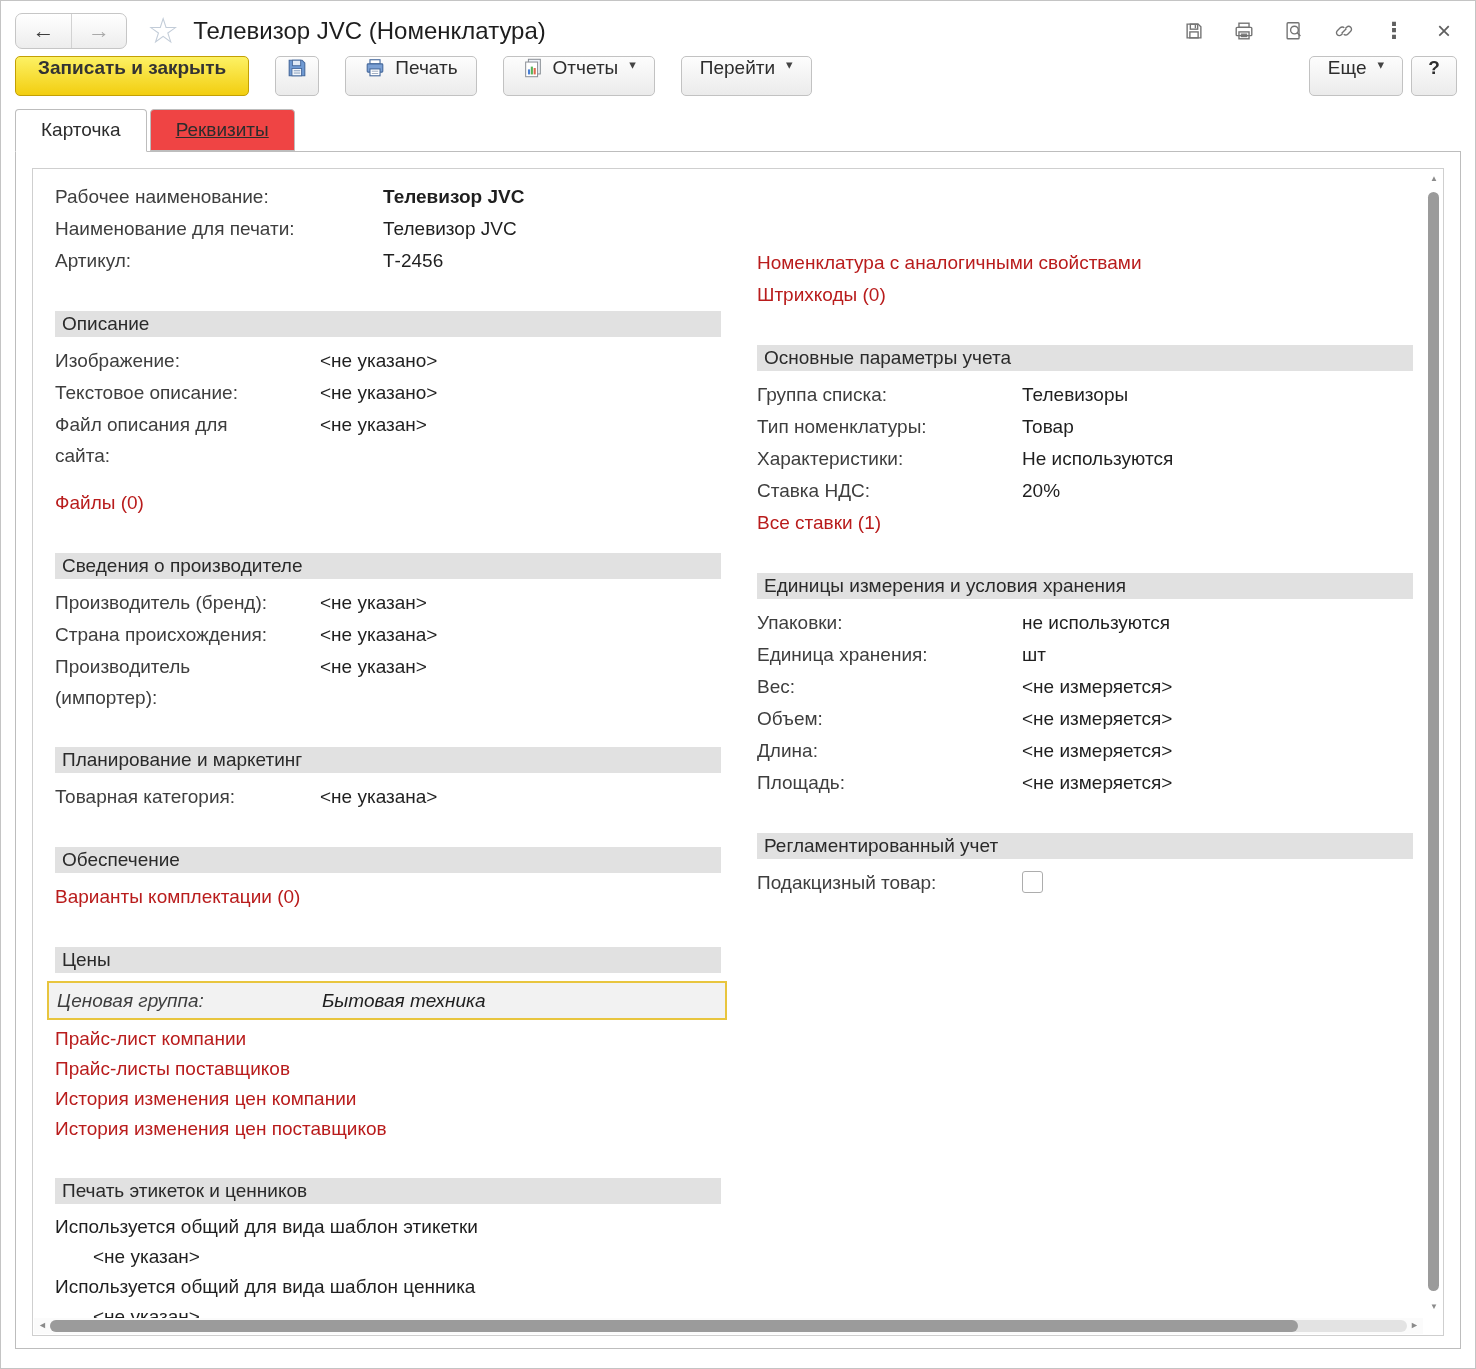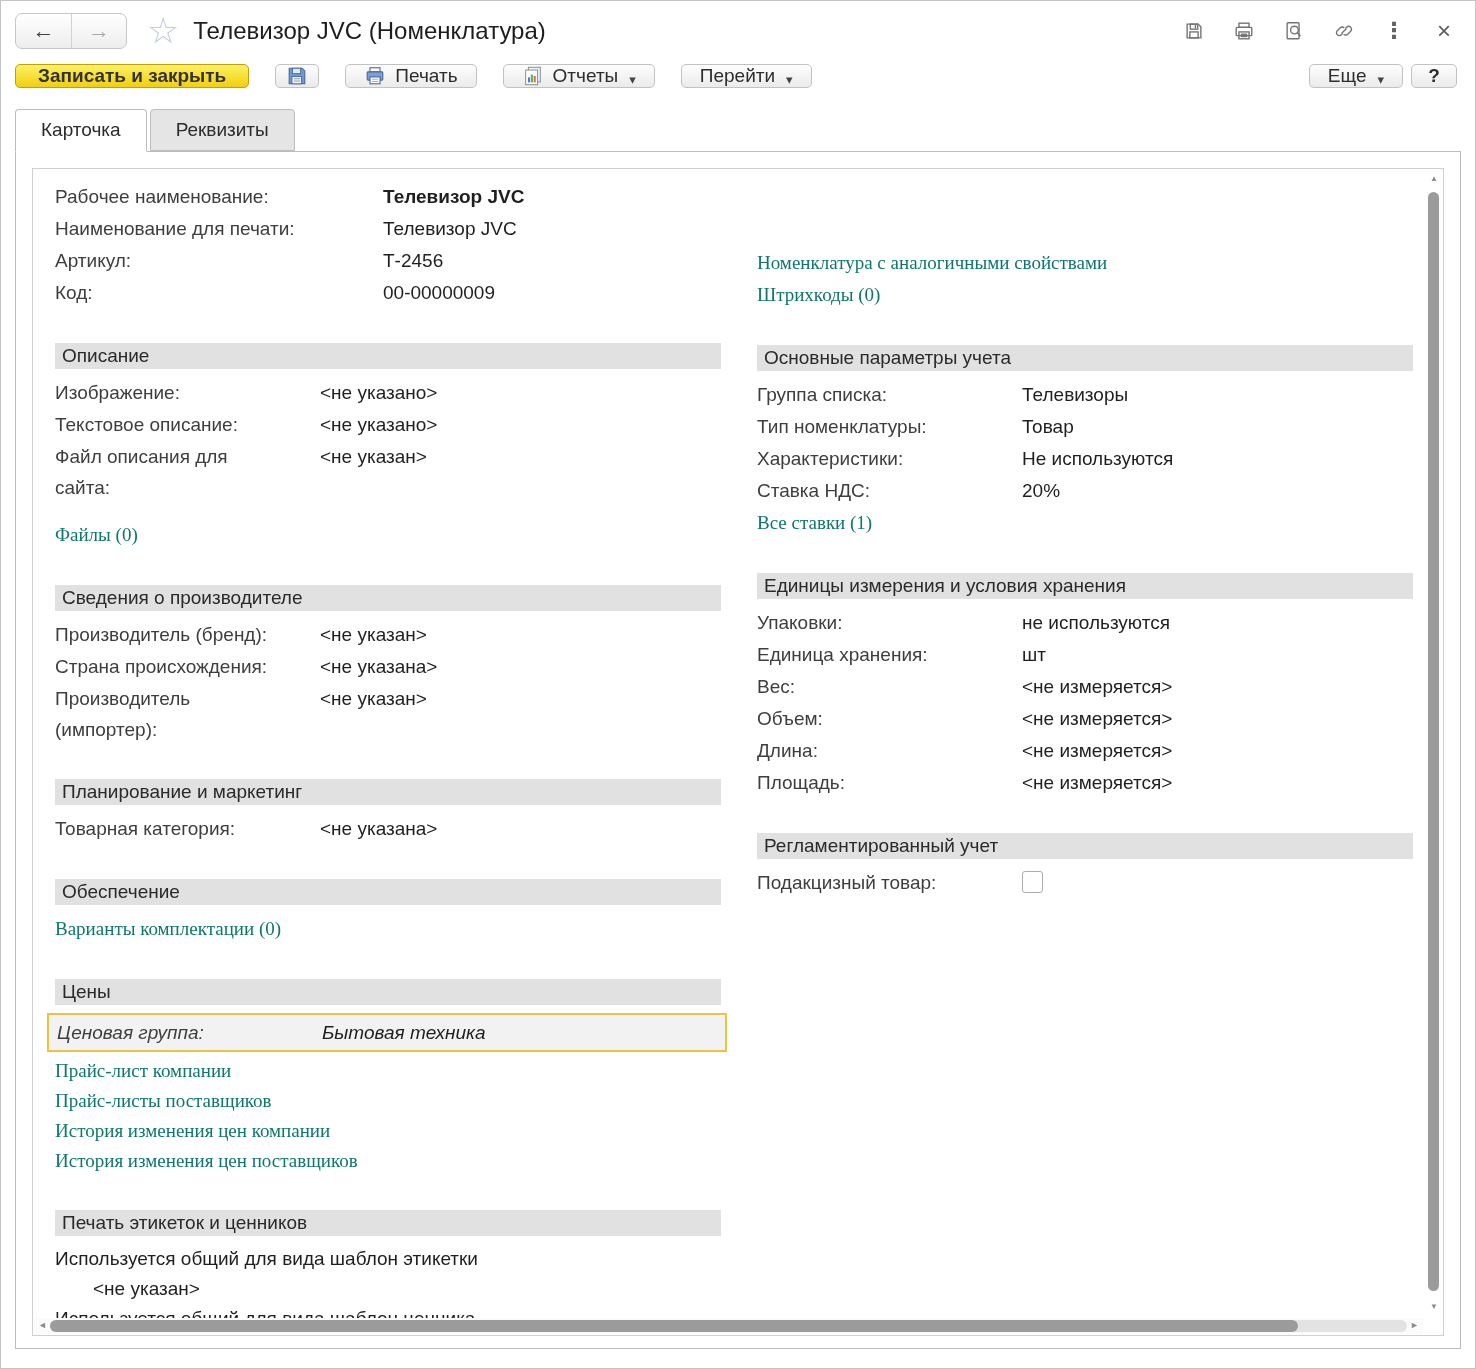--- a/index.html
+++ b/index.html
@@ -16,53 +16,53 @@
   .star { font-size:36px; color:#c2ccd8; margin-left:20px; line-height:1; }
   .win-title { font-size:24px; color:#1d1d1d; margin-left:14px; white-space:nowrap; }
   .title-icons { margin-left:auto; display:flex; align-items:center; gap:24px; }
   .title-icon { width:26px; height:26px; display:flex; align-items:center; justify-content:center; color:#6e6e6e; }
   .title-icon svg { stroke:#737373; fill:none; stroke-width:1.5; }
   .kebab { font-size:22px; font-weight:bold; color:#5f5f5f; letter-spacing:0; }
   .close-x { font-size:24px; color:#5f5f5f; }
 
   
   .toolbar { height:56px; display:flex; align-items:center; padding:2px 18px 12px 14px; gap:26px; }
-  .btn { height:24px; border:1px solid #c2c2c2; border-radius:5px; background:linear-gradient(#fdfdfd,#ebebeb); display:inline-flex; align-items:flex-end; gap:9px; padding:0 18px; font-size:19px; color:#2d2d2d; }
+  .btn { height:40px; border:1px solid #c2c2c2; border-radius:5px; background:linear-gradient(#fdfdfd,#ebebeb); display:inline-flex; align-items:flex-start; gap:9px; padding:0 18px; font-size:19px; color:#2d2d2d; }
   .btn-primary { background:linear-gradient(#fdf164,#f2ce10); border-color:#c3a004; font-weight:bold; color:#333; padding:0 22px; }
   .btn-icon-only { padding:0 10px; }
   .drop-arrow { font-size:13px; color:#444; margin-left:2px; }
   .toolbar-right { margin-left:auto; display:flex; gap:8px; }
   .btn-help { width:46px; justify-content:center; font-weight:bold; padding:0; }
   .tb-svg { width:22px; height:22px; }
 
   
   .tabbar { margin:0 14px; display:flex; position:relative; z-index:2; }
   .tab { padding:9px 25px 9px; font-size:19px; color:#2c2c2c; border:1px solid #bdbdbd; border-radius:4px 4px 0 0; margin-right:3px;text-align:right; }
   .tab.active { background:#fff; border-bottom:1px solid #fff; margin-bottom:-1px; }
-  .tab.inactive { background:#e5e5e5; }
+  .tab.inactive { background:#ef4444;text-decoration:underline; }
 
   
   .panel { margin:0 14px; height:1198px; border:1px solid #bdbdbd; background:#fff; position:relative; }
   .scrollpane { position:absolute; left:16px; right:16px; top:16px; bottom:12px; border:1px solid #cfcfcf; overflow:hidden; }
   .content { position:absolute; inset:0; padding:12px 40px 0 22px; display:flex; }
 
   .col-left { width:666px; flex:0 0 666px; }
   .col-right { width:656px; flex:0 0 656px; margin-left:36px; }
 
   .frow { display:flex; min-height:32px; line-height:32px; font-size:19px; }
   .lbl { flex:0 0 265px; color:#3e3e3e; padding-right:10px; line-height:31px; align-self:flex-start; }
   .lbl-wide { flex:0 0 328px; }
   .lbl-narrow { flex:0 0 205px; }
   .val { color:#1f1f1f; line-height:31px; }
   .val-bold { font-weight:bold; }
 
   .sec { margin-top:34px; }
   .sec-header { height:26px; line-height:26px; background:#e1e1e1; color:#2a2a2a; font-size:19px; padding:0 7px; margin-bottom:8px; }
 
-  a.lnk, .lnk { color:#0f766e; text-decoration:none; cursor:pointer;font-family:Liberation Serif, serif; }
+  a.lnk, .lnk { color:#b91c1c; text-decoration:none; cursor:pointer; }
   .link-row { line-height:32px; font-size:19px; }
   .link-list .link-row { line-height:30px; }
   .spacer-2rows { height:66px; }
 
   .hl-row { width:680px; margin:2px 0 4px -8px; border:2px solid #e8c53e; background:#f2f2f2; padding:2px 0 2px 8px; }
   .hl-row .frow { min-height:30px; line-height:30px;font-style:italic; }
 
   .plain-row { line-height:30px; font-size:19px; color:#1f1f1f; }
   .indent { padding-left:38px; }
 
@@ -199,24 +199,20 @@
             <div class="val val-bold">Телевизор JVC</div>
           </div>
           <div class="frow">
             <div class="lbl lbl-wide">Наименование для печати:</div>
             <div class="val">Телевизор JVC</div>
           </div>
           <div class="frow">
             <div class="lbl lbl-wide">Артикул:</div>
             <div class="val">Т-2456</div>
           </div>
-          <div class="frow">
-            <div class="lbl lbl-wide">Код:</div>
-            <div class="val">00-00000009</div>
-          </div>
 
           <div class="sec">
             <div class="sec-header">Описание</div>
             <div class="frow">
               <div class="lbl">Изображение:</div>
               <div class="val">&lt;не указано&gt;</div>
             </div>
             <div class="frow">
               <div class="lbl">Текстовое описание:</div>
               <div class="val">&lt;не указано&gt;</div>

